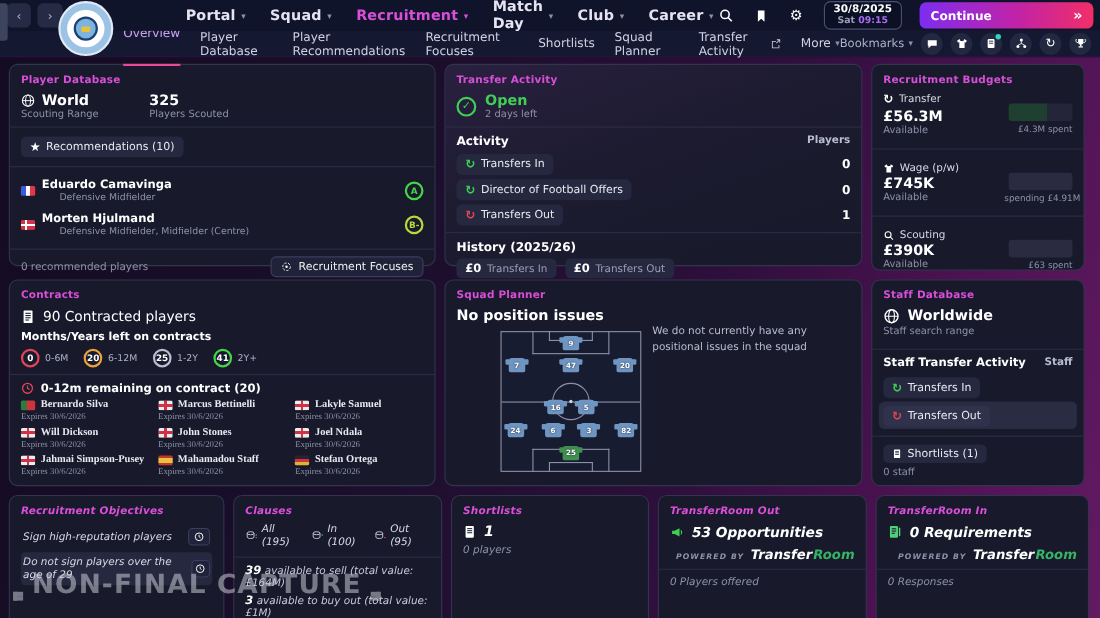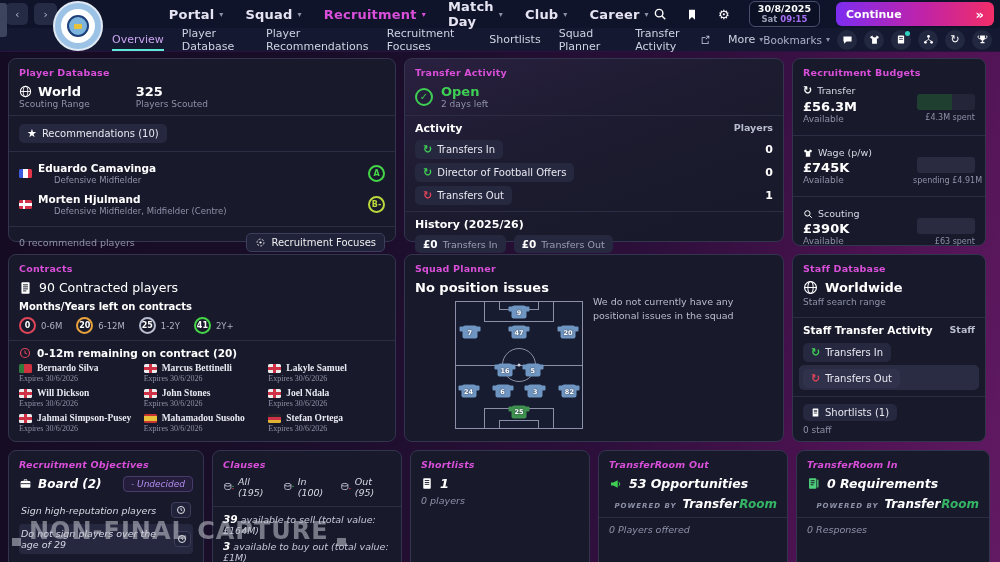--- a/index.html
+++ b/index.html
@@ -31,21 +31,21 @@
   .datebox .d2 { color:#9aa0b8; font-size:8.5px; font-weight:bold; }
   .datebox .time { color:#a66ef5; }
   .continue { margin-left:6px; width:158px; height:24px; border-radius:6px;
     background:linear-gradient(90deg,#7d2df0,#c023a8 55%,#f12e68); color:#fff; font-size:11px; font-weight:bold;
     display:flex; align-items:center; padding:0 10px; }
   .continue .arr { margin-left:auto; font-size:13px; }
 
   
   .subnav .items { display:flex; align-items:center; gap:18px; margin-left:112px; }
   .subnav .sitem { color:#cfd2e2; font-size:11px; display:flex; align-items:center; gap:4px; }
-  .subnav .sitem.active { color:#c9a4ef; border-bottom:2px solid #5eead4; padding-bottom:3px; margin-bottom:-5px; }
+  .subnav .sitem.active { color:#c9a4ef; border-bottom:2px solid #ec4899; padding-bottom:21px; margin-bottom:-5px; }
   .subnav .right { margin-left:auto; display:flex; align-items:center; gap:7px; padding-right:8px; }
   .bm-label { color:#aeb2c6; font-size:10.5px; display:flex; gap:4px; align-items:center; }
   .circ-ic { width:20px; height:20px; border-radius:50%; background:#232841; display:flex; align-items:center; justify-content:center; position:relative; }
   .badge-dot { position:absolute; top:1px; right:1px; width:5px; height:5px; border-radius:50%; background:#2fd4c0; }
 
   
   .content { position:absolute; top:52px; left:0; right:0; bottom:0; padding:6px 8px; }
   .row { display:flex; gap:8px; margin-bottom:8px; }
   .panel { background:#18192b; border:1px solid #33344e; border-radius:8px; padding:8px 10px; position:relative; }
   .panel.tinted { background:linear-gradient(160deg,#2a2040 0%,#1c1b2f 45%,#18192b 100%); }
@@ -550,21 +550,21 @@
           <div class="ct-cell">
               <div class="nm">
                 <span class="flag flag-en"></span>
                 <span>Jahmai Simpson-Pusey</span>
               </div>
               <div class="ex">Expires 30/6/2026</div>
             </div>
           <div class="ct-cell">
               <div class="nm">
                 <span class="flag flag-es"></span>
-                <span>Mahamadou Susoho</span>
+                <span>Mahamadou Staff</span>
               </div>
               <div class="ex">Expires 30/6/2026</div>
             </div>
           <div class="ct-cell">
               <div class="nm">
                 <span class="flag flag-de"></span>
                 <span>Stefan Ortega</span>
               </div>
               <div class="ex">Expires 30/6/2026</div>
             </div>
@@ -656,31 +656,20 @@
           </span>
         </div>
         <div class="sub" style="margin-top:3px;">0 staff</div>
       </section>
     </div>
 
     <div class="row r3">
 
       <section class="panel" style="width:196px;">
         <div class="ptitle">Recruitment Objectives</div>
-        <div class="ob-head">
-          <div class="ob-board">
-            <svg class="svgic" width="13" height="12" viewBox="0 0 16 16">
-                <path d="M6 3.5V2.5h4v1" fill="none" stroke="#fff" stroke-width="1.3"></path>
-                <rect x="1.5" y="4" width="13" height="9" rx="1.5" fill="#fff"></rect>
-                <rect x="1.5" y="7" width="13" height="1.2" fill="#18192b"></rect>
-              </svg>
-            <span>Board (2)</span>
-          </div>
-          <span class="ob-status"><span>-</span> <span>Undecided</span></span>
-        </div>
         <div class="ob-row">
           <span>Sign high-reputation players</span>
           <span class="ob-btn">
             <svg class="svgic" width="10" height="10" viewBox="0 0 16 16">
                 <circle cx="8" cy="8" r="5.6" fill="none" stroke="#fff" stroke-width="1.4"></circle>
                 <path d="M8 5v3l2 1.3" fill="none" stroke="#fff" stroke-width="1.3"></path>
               </svg>
           </span>
         </div>
         <div class="ob-row hl">

